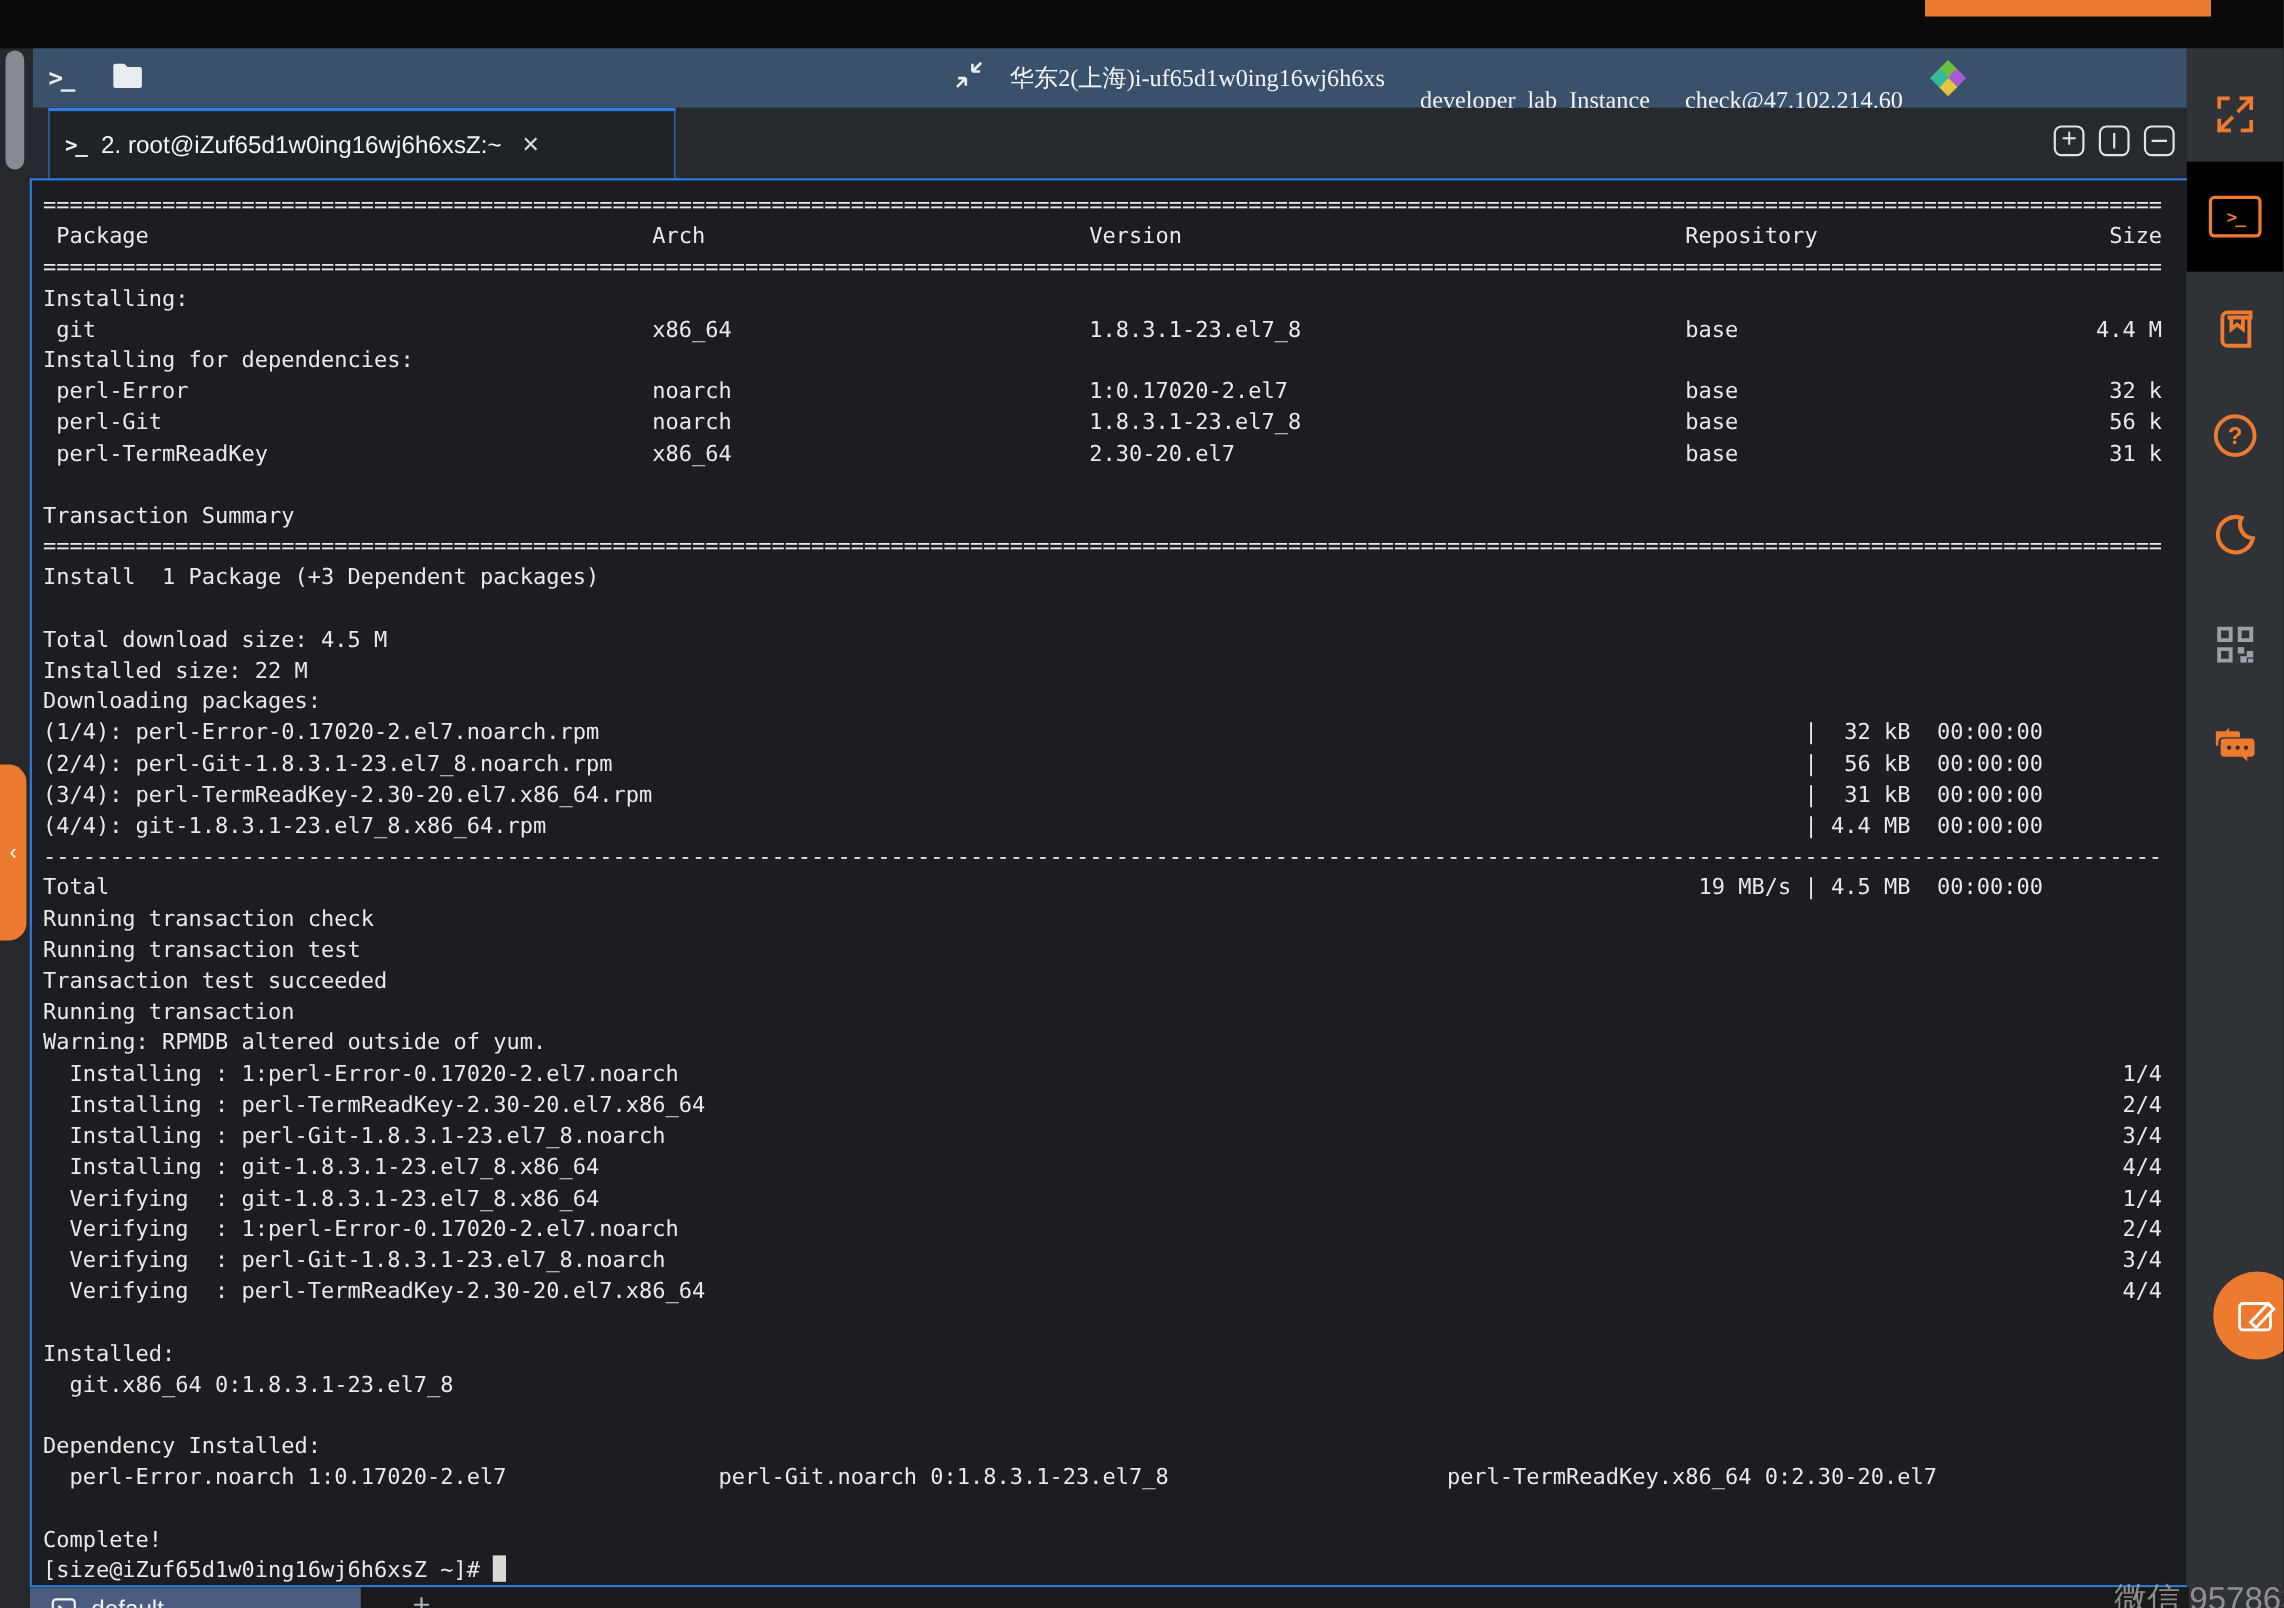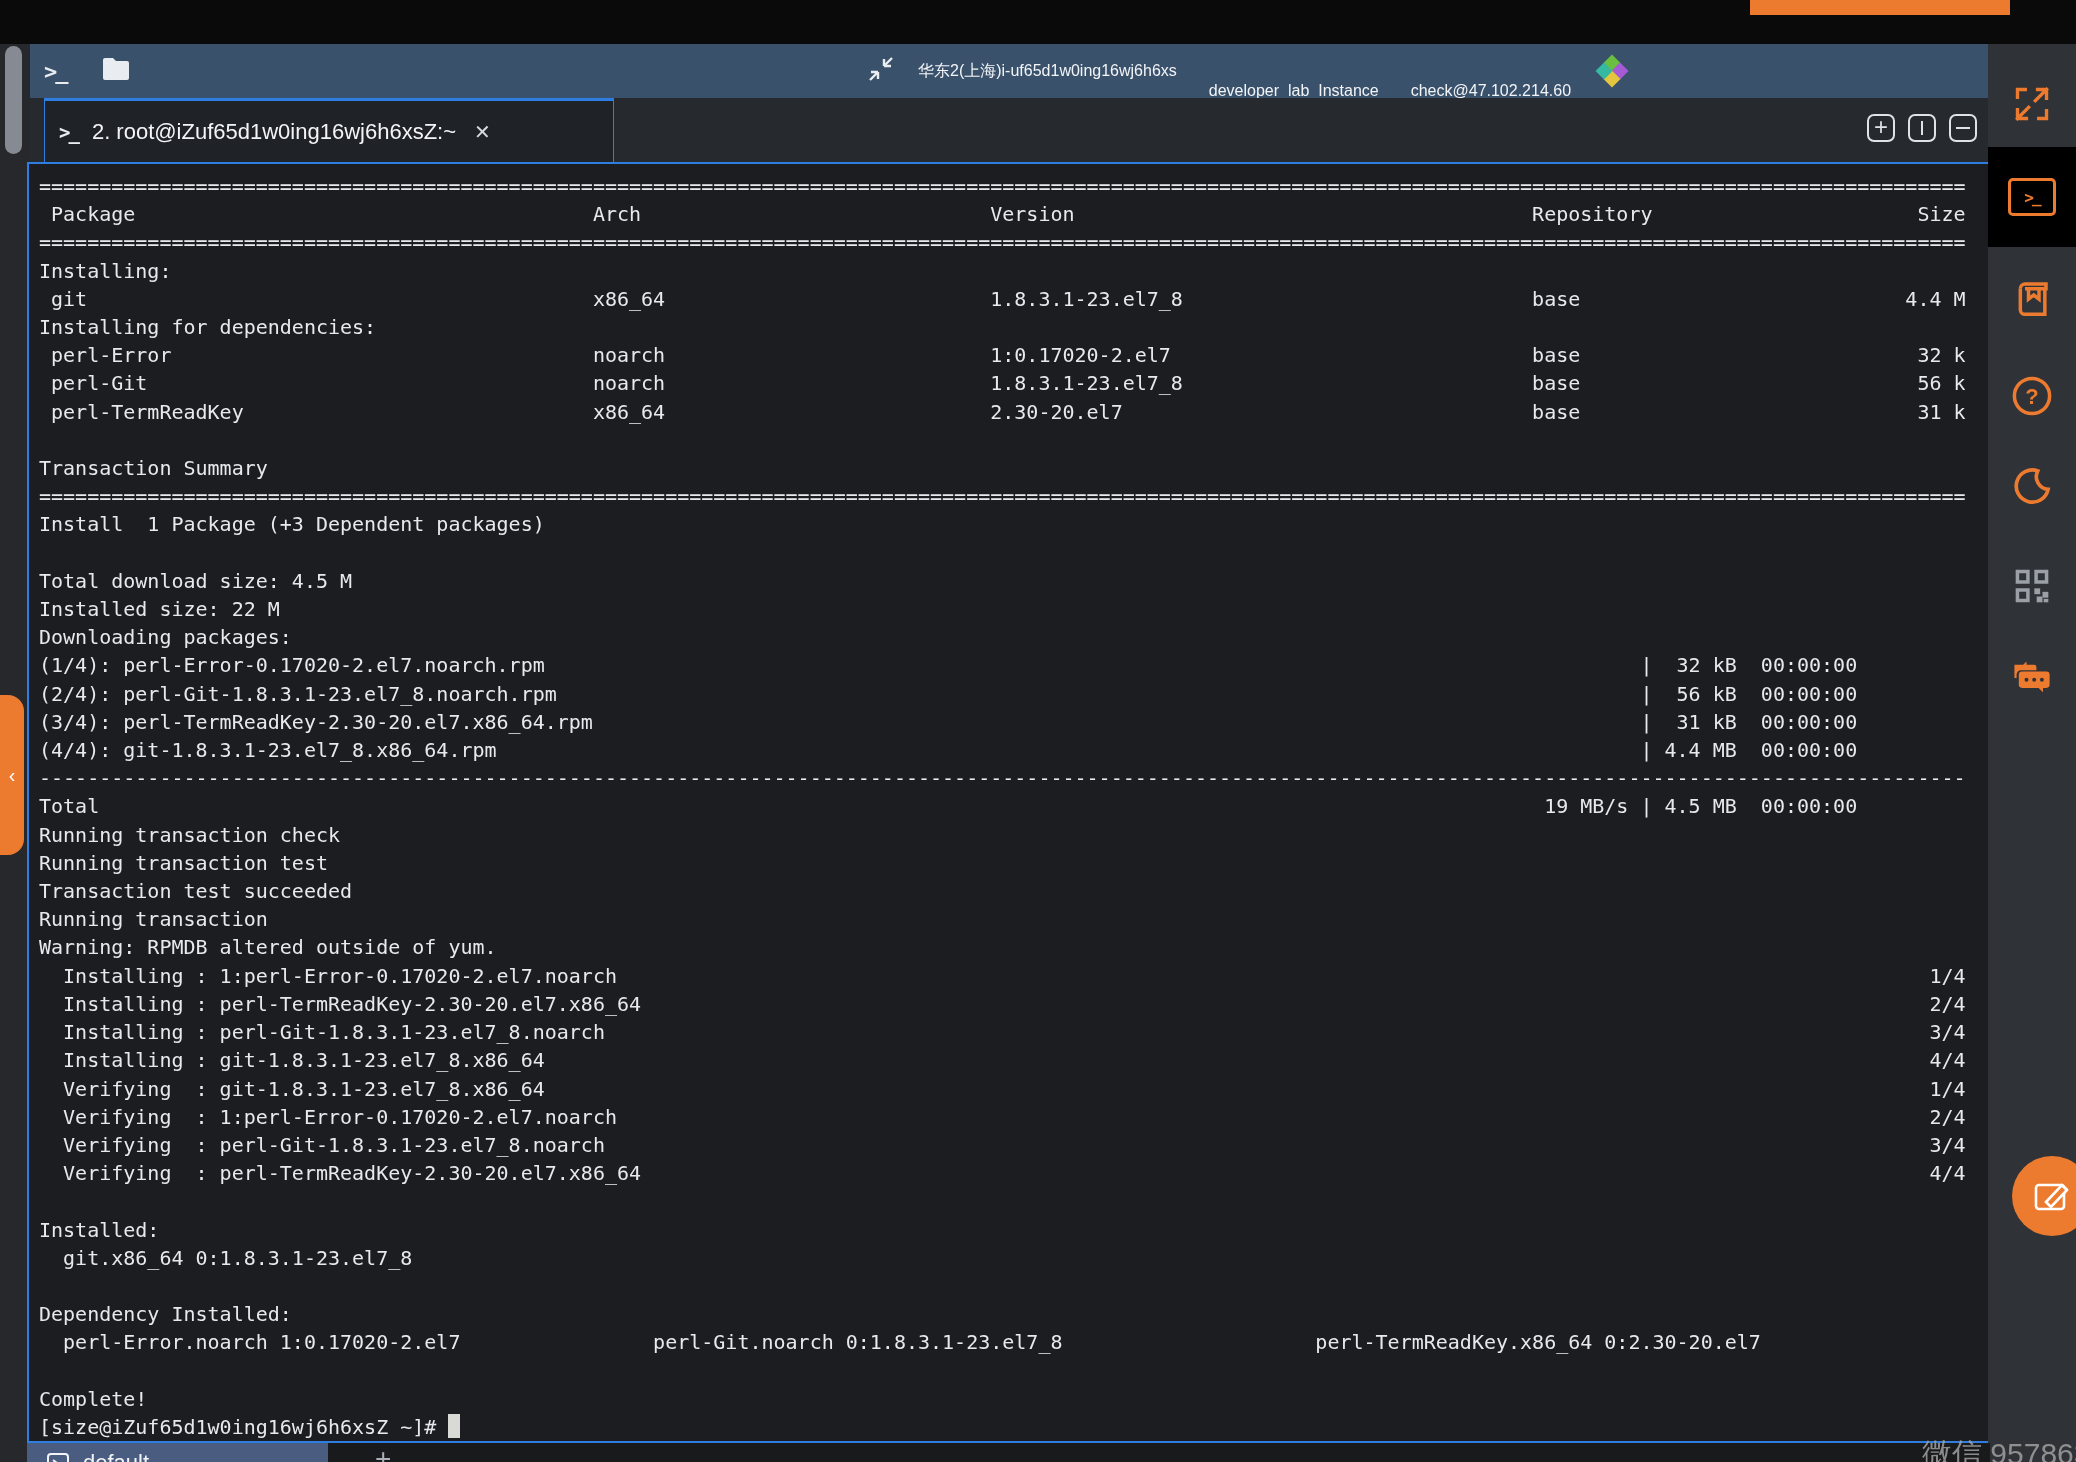--- a/index.html
+++ b/index.html
@@ -5,21 +5,21 @@
   html,body{margin:0;padding:0;background:#26282c;}
   #app{position:relative;width:2076px;height:1462px;overflow:hidden;background:#26282c;
        font-family:"Liberation Sans","DejaVu Sans",sans-serif;}
   
   .top-strip{position:absolute;left:0;top:0;width:2076px;height:44px;background:#0a0a0b;}
   .orange-accent-bar{position:absolute;left:1750px;top:0;width:260px;height:15px;background:#ED7B2F;}
   
   .header{position:absolute;left:30px;top:44px;width:1958px;height:54px;background:#3a516b;}
   .hdr-left{position:absolute;left:14px;top:0;height:54px;display:flex;align-items:center;gap:34px;}
   .prompt-glyph{color:#e9edf2;font-family:"DejaVu Sans Mono",monospace;font-size:22px;font-weight:bold;letter-spacing:-2px;}
-  .hdr-center{position:absolute;left:838px;top:0;height:54px;display:flex;align-items:center;gap:24px;color:#f2f4f7;font-size:16px;white-space:nowrap;}
+  .hdr-center{position:absolute;left:838px;top:0;height:54px;display:flex;align-items:center;gap:24px;color:#f2f4f7;font-size:22px;white-space:nowrap;font-family:Liberation Serif, serif;}
   .hdr-center .tgap{margin-left:8px;margin-top:40px;}
   .pinwheel{position:relative;width:30px;height:30px;margin-left:2px;}
   .pinwheel i{position:absolute;width:12px;height:12px;transform:rotate(45deg);}
   .pw-n{left:9px;top:1px;background:#6abf40;}
   .pw-e{left:17px;top:9px;background:#a55bd6;}
   .pw-s{left:9px;top:17px;background:#e3c63d;}
   .pw-w{left:1px;top:9px;background:#35b9a0;}
   .left-pill{position:absolute;left:5px;top:46px;width:17px;height:108px;background:#868b93;border-radius:9px;}
   
   .tabbar{position:absolute;left:30px;top:98px;width:1958px;height:64px;background:#26292e;}

